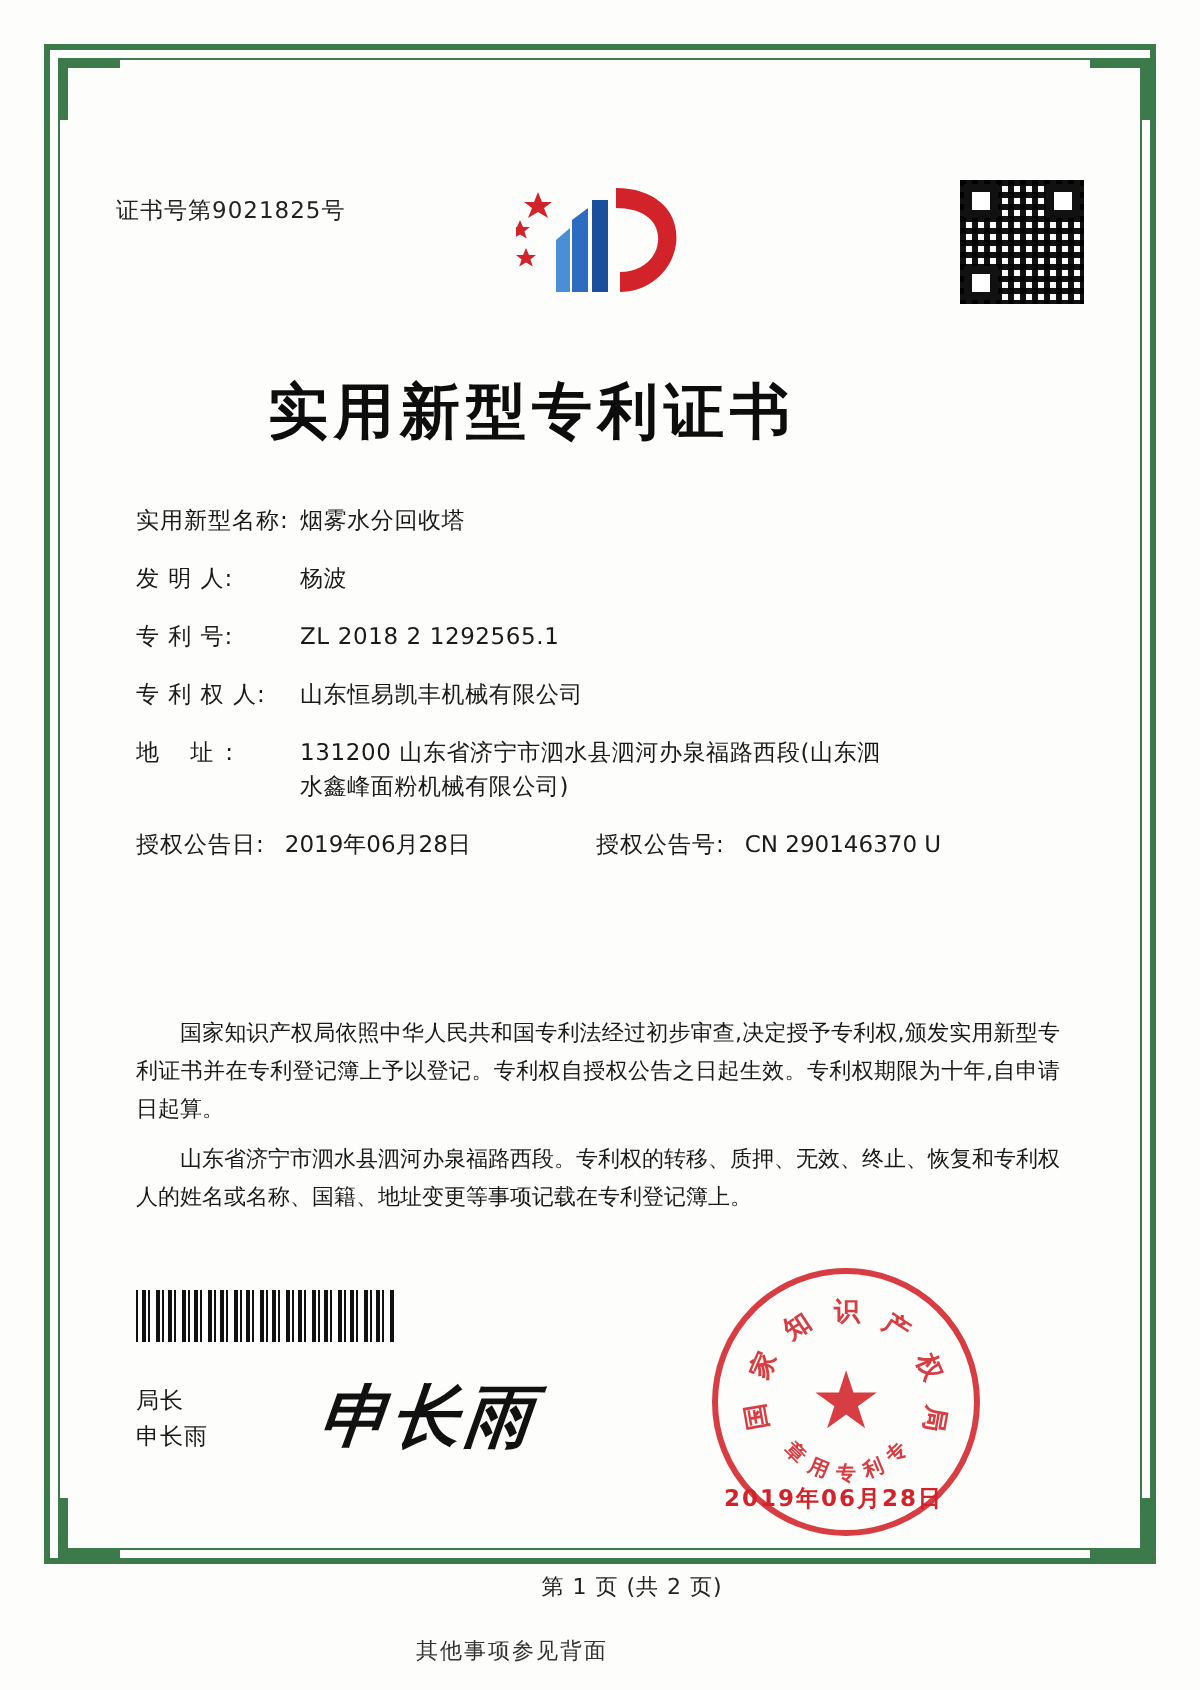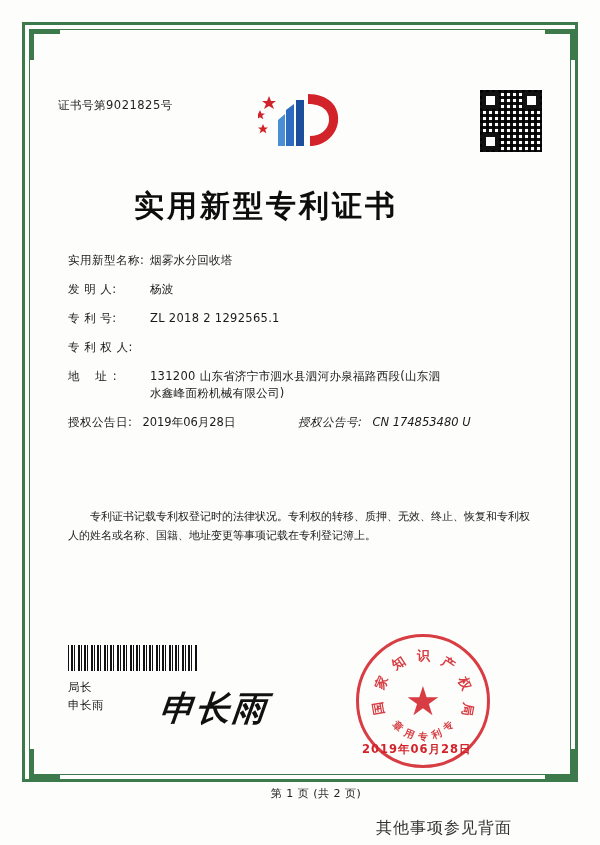--- a/index.html
+++ b/index.html
@@ -133,21 +133,21 @@
     padding-left: 0;
   }
 
   .dual {
     display: flex;
     font-size: 11.5px;
     line-height: 17px;
     margin-bottom: 12px;
   }
   .dual .cell-a { width: 230px; display: flex; }
-  .dual .cell-b { flex: 1; display: flex; font-style: italic; }
+  .dual .cell-b { flex: 1; display: flex; }
   .dual .label { white-space: nowrap; letter-spacing: 0.5px; }
   .dual .value { padding-left: 10px; }
 
   
   .paras {
     position: absolute;
     left: 68px; top: 507px;
     width: 462px;
     font-size: 11px;
     line-height: 19px;
@@ -166,24 +166,25 @@
     width: 130px; height: 26px;
     background:
       repeating-linear-gradient(to right,
         #111 0 1px, #fff 1px 3px, #111 3px 5px, #fff 5px 6px,
         #111 6px 7px, #fff 7px 10px, #111 10px 12px, #fff 12px 13px);
   }
 
   
   .sig-label {
     position: absolute;
-    left: 68px; top: 678px;
+    left: 68px; top: 693px;
     font-size: 11.5px;
     line-height: 18px;
     letter-spacing: 0.5px;
+    font-family: Liberation Mono, monospace;
   }
   .sig-hand {
     position: absolute;
     left: 160px; top: 686px;
     font-size: 34px;
     font-family: "DejaVu Serif", serif;
     font-style: italic;
     font-weight: bold;
     color: #111;
     letter-spacing: 2px;
@@ -237,22 +238,22 @@
     width: 600px;
     text-align: center;
     font-size: 11px;
     color: #222;
     letter-spacing: 0.5px;
   }
   .footnote {
     position: absolute;
     left: 0; top: 818px;
     width: 512px;
-    text-align: right;
-    font-size: 16px;
+    text-align: center;
+    font-size: 11px;
     color: #333;
     letter-spacing: 1px;
   }
 </style>
 </head>
 <body>
 
 <div class="page">
 
   <div class="border-outer"></div>
@@ -297,44 +298,46 @@
     </div>
 
     <div class="row">
       <div class="label w-name">专 利 号:</div>
       <div class="value">ZL 2018 2 1292565.1</div>
     </div>
 
 
     <div class="row">
       <div class="label w-name">专 利 权 人:</div>
+      <div class="value">山东恒易凯丰机械有限公司</div>
     </div>
 
     <div class="row">
       <div class="label w-addr">地 址:</div>
       <div class="value">
         <span>131200  山东省济宁市泗水县泗河办泉福路西段(山东泗</span>
         <span class="value-sub">水鑫峰面粉机械有限公司)</span>
       </div>
     </div>
 
     <div class="dual">
       <div class="cell-a">
         <span class="label">授权公告日:</span>
         <span class="value">2019年06月28日</span>
       </div>
       <div class="cell-b">
         <span class="label">授权公告号:</span>
-        <span class="value">CN 174853480 U</span>
+        <span class="value">CN 290146370 U</span>
       </div>
     </div>
   </div>
 
   <div class="paras">
-    <p>专利证书记载专利权登记时的法律状况。专利权的转移、质押、无效、终止、恢复和专利权人的姓名或名称、国籍、地址变更等事项记载在专利登记簿上。</p>
+    <p>国家知识产权局依照中华人民共和国专利法经过初步审查,决定授予专利权,颁发实用新型专利证书并在专利登记簿上予以登记。专利权自授权公告之日起生效。专利权期限为十年,自申请日起算。</p>
+    <p>山东省济宁市泗水县泗河办泉福路西段。专利权的转移、质押、无效、终止、恢复和专利权人的姓名或名称、国籍、地址变更等事项记载在专利登记簿上。</p>
   </div>
 
   <div class="barcode"></div>
 
   <div class="sig-label">
     <div>局长</div>
     <div>申长雨</div>
   </div>
 
   <div class="sig-hand">申长雨</div>

